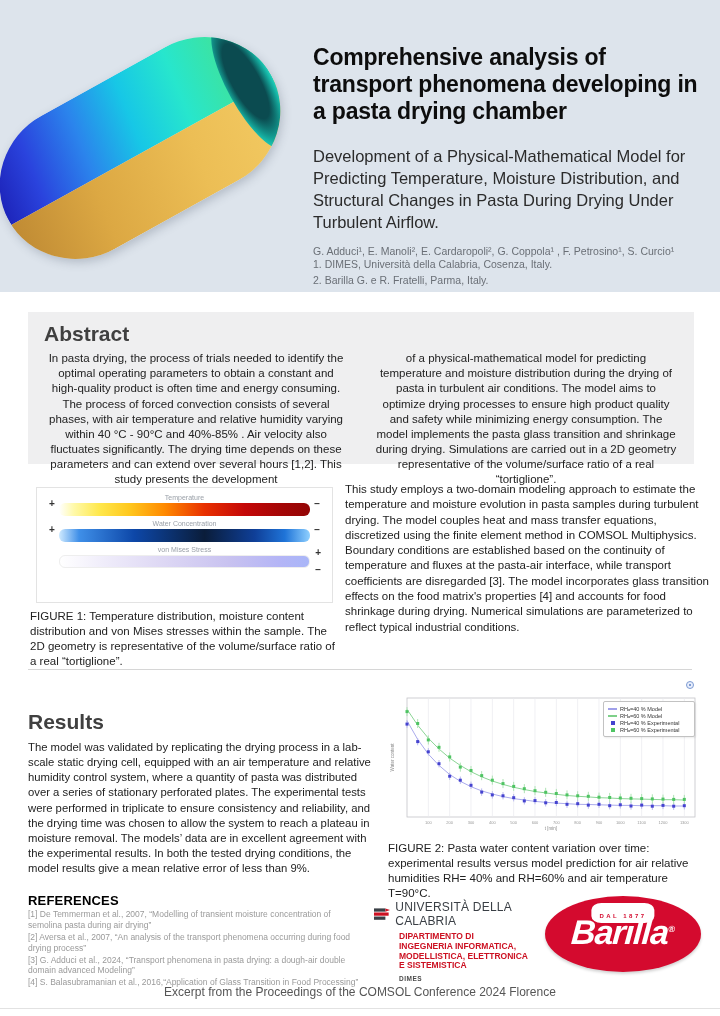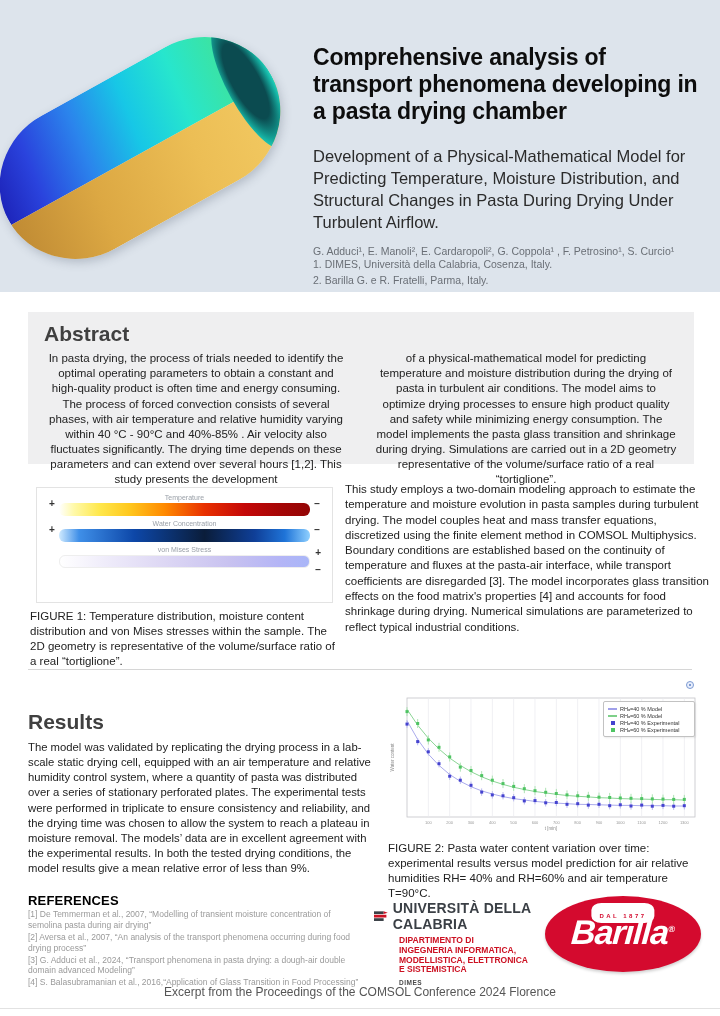--- a/index.html
+++ b/index.html
@@ -71,21 +71,21 @@
   .legend-marker-sq { width:4px; height:4px; margin:0 2.5px; }
   .legend-text { font-size:5.5px; color:#333; white-space:nowrap; }
   .fig2-caption { position:absolute; left:388px; top:841px; width:315px; }
 
   
   .references { position:absolute; left:28px; top:893px; width:336px; }
   .references h3 { font-size:13px; font-weight:bold; color:#000000; letter-spacing:0.2px; }
   .ref-item { font-size:8.5px; color:#9a9a9a; line-height:1.28; margin-top:1px; }
   .unical { position:absolute; left:374px; top:900px; width:168px; }
   .unical-top { display:flex; align-items:center; gap:5px; }
-  .unical-name { font-size:14px; font-weight:bold; color:#3a3f45; letter-spacing:0.2px; }
+  .unical-name { font-size:12px; font-weight:normal; color:#3a3f45; letter-spacing:0.2px; }
   .unical-dept { margin:4px 0 0 25px; font-size:8.5px; font-weight:bold; color:#cc1122; line-height:1.15; width:130px; }
   .unical-acronym { margin:4px 0 0 25px; font-size:6.5px; font-weight:bold; color:#4a4a4a; letter-spacing:0.5px; }
   .barilla { position:absolute; left:545px; top:896px; width:156px; height:76px; background:#d40a2e;
     border-radius:50%; box-shadow:0 2px 3px rgba(0,0,0,.18); }
   .barilla-top { position:absolute; left:50%; top:7px; transform:translateX(-50%);
     background:#ffffff; border-radius:10px / 7px; padding:1px 8px; }
   .barilla-top span { font-size:6px; font-weight:bold; color:#d40a2e; letter-spacing:2.5px; }
   .barilla-name { position:absolute; left:0; top:17px; width:100%; text-align:center;
     font-size:34px; font-weight:bold; font-style:italic; color:#ffffff; letter-spacing:-1px;
     transform:skewX(-4deg); }

